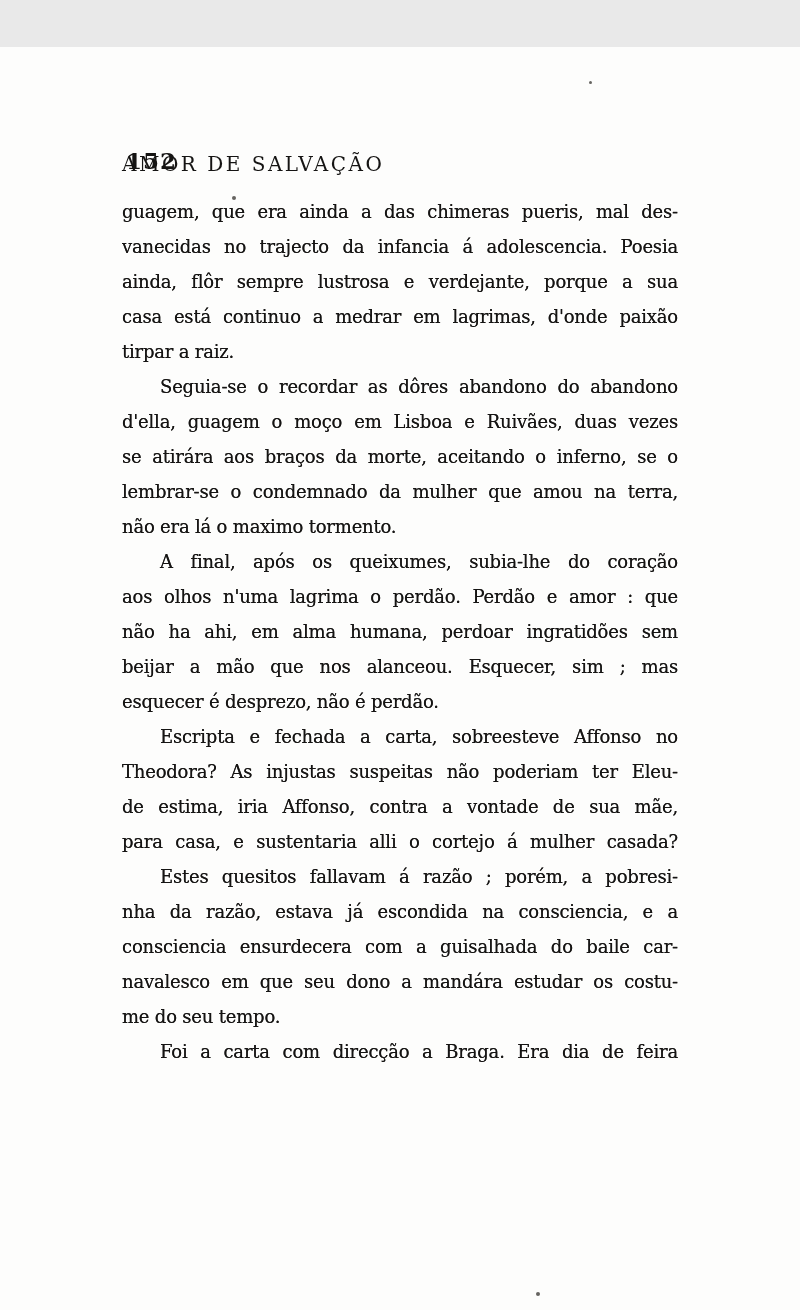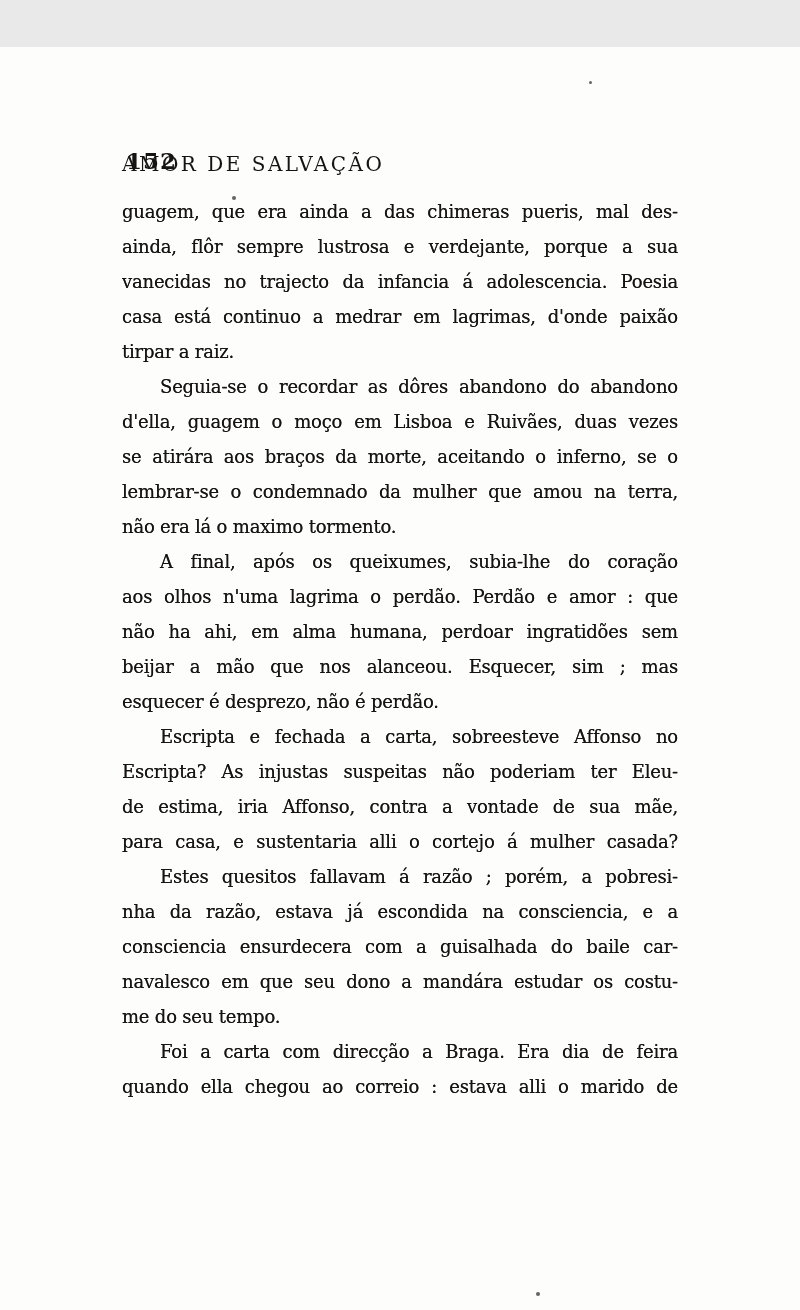--- a/index.html
+++ b/index.html
@@ -65,22 +65,22 @@
 <div class="page">
 
   <div class="page-number">152</div>
 
   <div class="running-title">AMOR DE SALVAÇÃO</div>
 
   <div class="body-text">
 
     <div>
       <div class="ln">guagem, que era ainda a das chimeras pueris, mal des-</div>
+      <div class="ln">vanecidas no trajecto da infancia á adolescencia. Poesia</div>
       <div class="ln">ainda, flôr sempre lustrosa e verdejante, porque a sua</div>
-      <div class="ln">vanecidas no trajecto da infancia á adolescencia. Poesia</div>
       <div class="ln">casa está continuo a medrar em lagrimas, d'onde paixão</div>
       <div class="ln e">tirpar a raiz.</div>
     </div>
 
     <div>
       <div class="ln ind">Seguia-se o recordar as dôres abandono do abandono</div>
       <div class="ln">d'ella, guagem o moço em Lisboa e Ruivães, duas vezes</div>
       <div class="ln">se atirára aos braços da morte, aceitando o inferno, se o</div>
       <div class="ln">lembrar-se o condemnado da mulher que amou na terra,</div>
       <div class="ln e">não era lá o maximo tormento.</div>
@@ -89,36 +89,35 @@
     <div>
       <div class="ln ind">A final, após os queixumes, subia-lhe do coração</div>
       <div class="ln">aos olhos n'uma lagrima o perdão. Perdão e amor : que</div>
       <div class="ln">não ha ahi, em alma humana, perdoar ingratidões sem</div>
       <div class="ln">beijar a mão que nos alanceou. Esquecer, sim ; mas</div>
       <div class="ln e">esquecer é desprezo, não é perdão.</div>
     </div>
 
     <div>
       <div class="ln ind">Escripta e fechada a carta, sobreesteve Affonso no</div>
-      <div class="ln">Escripta? As injustas suspeitas não poderiam ter Eleu-</div>
+      <div class="ln">Theodora? As injustas suspeitas não poderiam ter Eleu-</div>
       <div class="ln">de estima, iria Affonso, contra a vontade de sua mãe,</div>
       <div class="ln">para casa, e sustentaria alli o cortejo á mulher casada?</div>
     </div>
 
     <div>
       <div class="ln ind">Estes quesitos fallavam á razão ; porém, a pobresi-</div>
       <div class="ln">nha da razão, estava já escondida na consciencia, e a</div>
       <div class="ln">consciencia ensurdecera com a guisalhada do baile car-</div>
       <div class="ln">navalesco em que seu dono a mandára estudar os costu-</div>
       <div class="ln e">me do seu tempo.</div>
     </div>
 
     <div>
       <div class="ln ind">Foi a carta com direcção a Braga. Era dia de feira</div>
-      <div class="ln">quando ella chegou ao correio : estava alli o marido de</div>
     </div>
 
   </div>
 
   <div class="speck" style="left:232px; top:149px; width:4px; height:4px;"></div>
   <div class="speck" style="left:589px; top:34px; width:3px; height:3px;"></div>
   <div class="speck" style="left:536px; top:1245px; width:4px; height:4px;"></div>
 
 </div>
 

